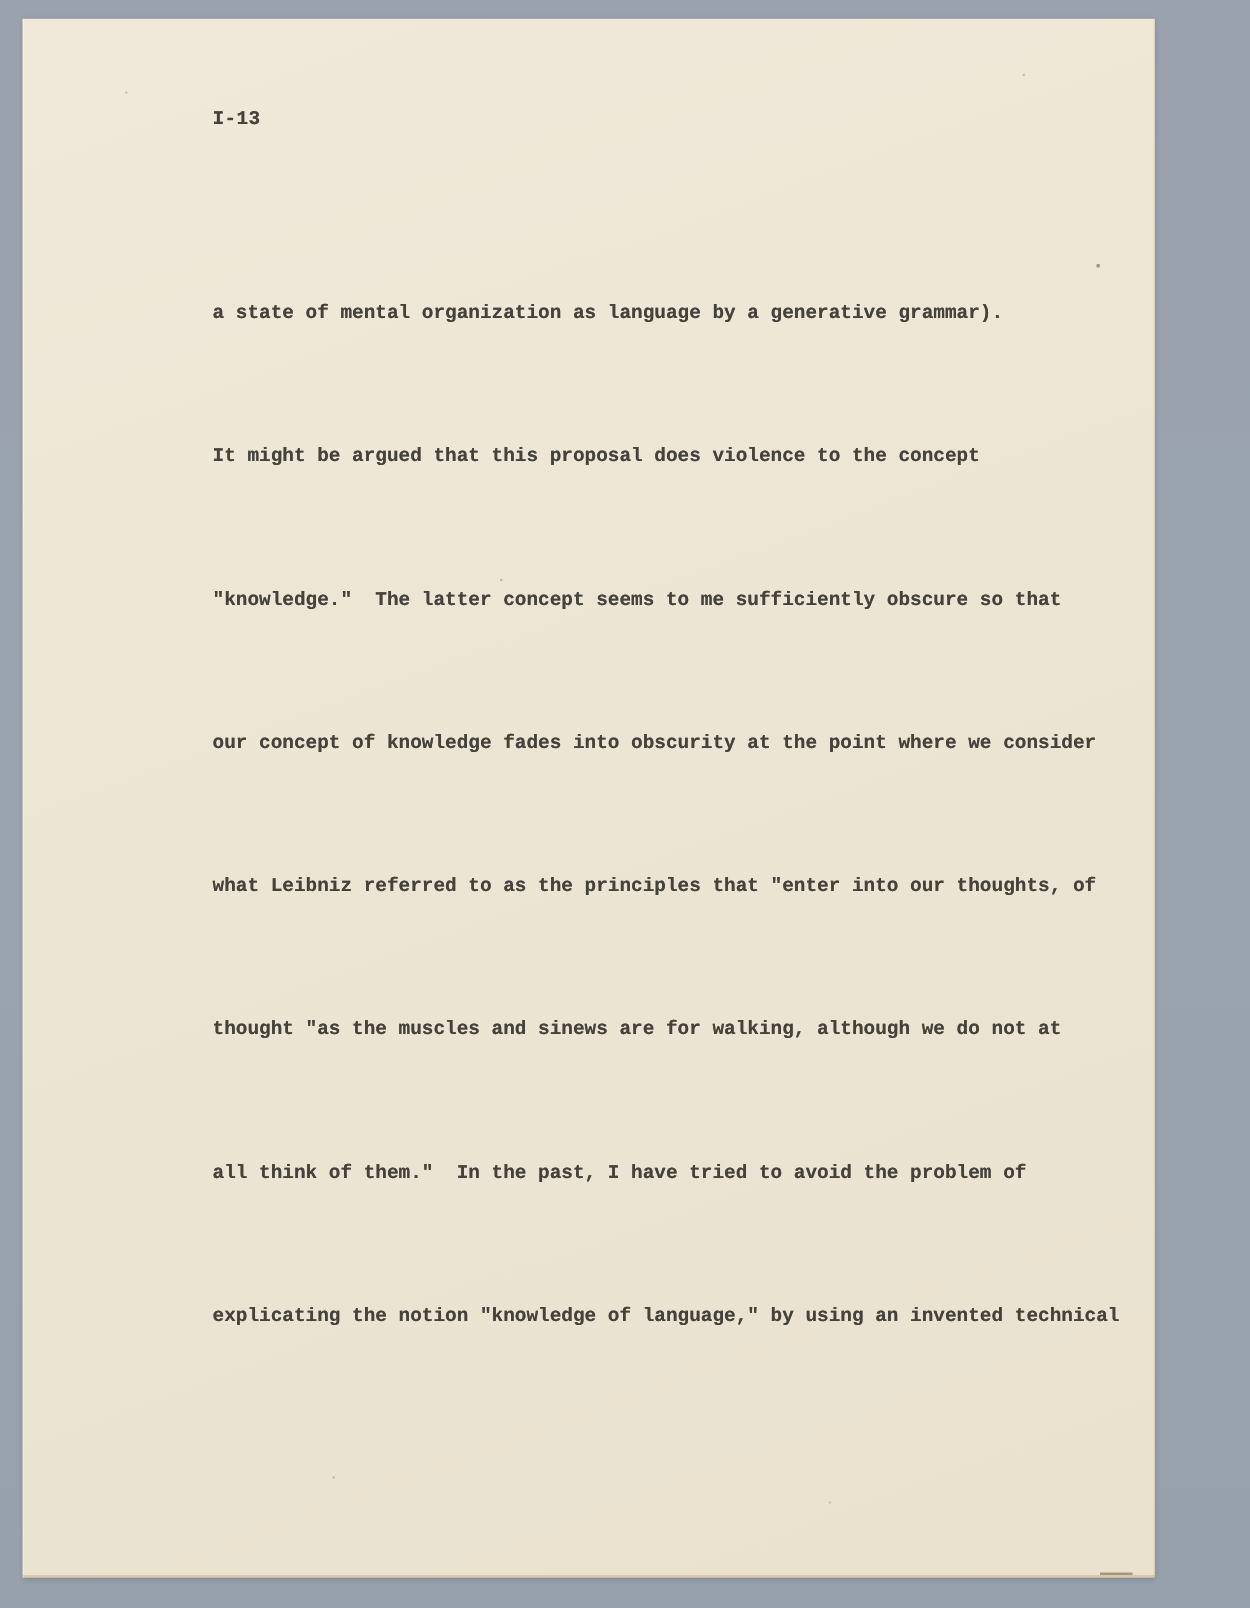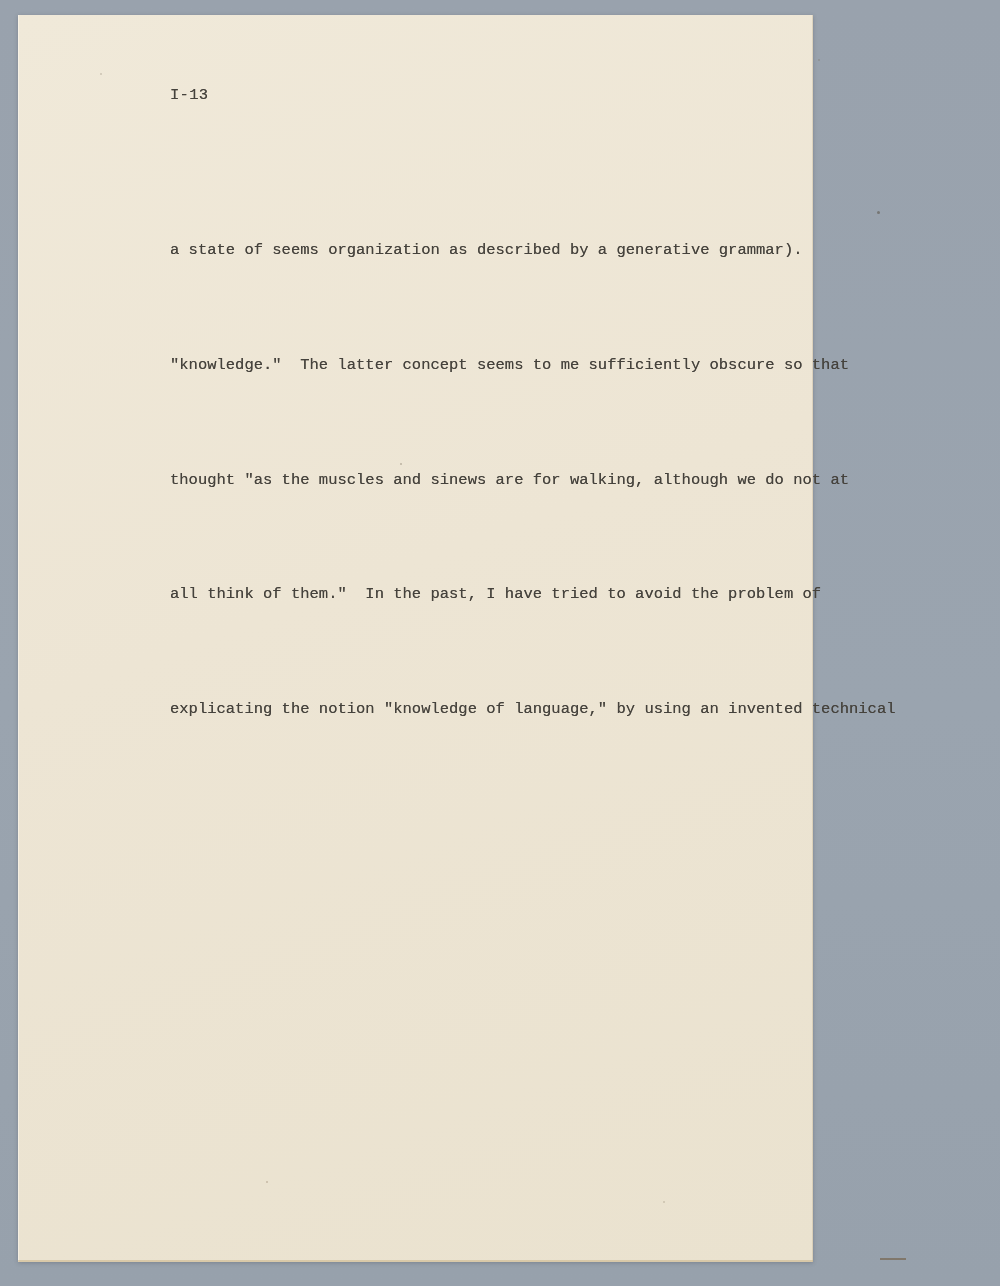--- a/index.html
+++ b/index.html
@@ -14,28 +14,29 @@
   .backdrop {
     position: absolute;
     left: 0; top: 0;
     width: 1000px; height: 1286px;
     background: linear-gradient(180deg, #99a2ad 0%, #9aa4af 55%, #97a1ac 100%);
   }
   .paper {
     position: absolute;
     left: 18px;
     top: 15px;
-    width: 795px;
+    width: 906px;
     height: 1247px;
     background: linear-gradient(160deg, #f0e9d9 0%, #ede5d4 45%, #eae2cf 100%);
     box-shadow:
       0 1px 4px rgba(40,45,55,0.25),
       inset 0 -2px 0 rgba(196,168,120,0.45),
       inset -1px 0 0 rgba(170,150,115,0.25),
       inset 1px 0 0 rgba(255,252,244,0.5);
+    font-weight: bold;
   }
   .page-label {
     position: absolute;
     left: 152px;
     top: 70px;
     font-size: 15.5px;
     line-height: 20px;
     color: #45423c;
     letter-spacing: 0.3px;
     white-space: pre;
@@ -78,22 +79,25 @@
 </style>
 </head>
 <body>
 
 <div class="backdrop"></div>
 
 <div class="paper">
   <div class="page-label">I-13</div>
 
   <div class="typed-text">
-    <div class="line">a state of seems organization as described by a generative grammar).</div>
+    <div class="line">a state of mental organization as language by a generative grammar).</div>
+    <div class="line">It might be argued that this proposal does violence to the concept</div>
     <div class="line">"knowledge."  The latter concept seems to me sufficiently obscure so that</div>
+    <div class="line">our concept of knowledge fades into obscurity at the point where we consider</div>
+    <div class="line">what Leibniz referred to as the principles that "enter into our thoughts, of</div>
     <div class="line">thought "as the muscles and sinews are for walking, although we do not at</div>
     <div class="line">all think of them."  In the past, I have tried to avoid the problem of</div>
     <div class="line">explicating the notion "knowledge of language," by using an invented technical</div>
     
     
     
     
     
     
     

